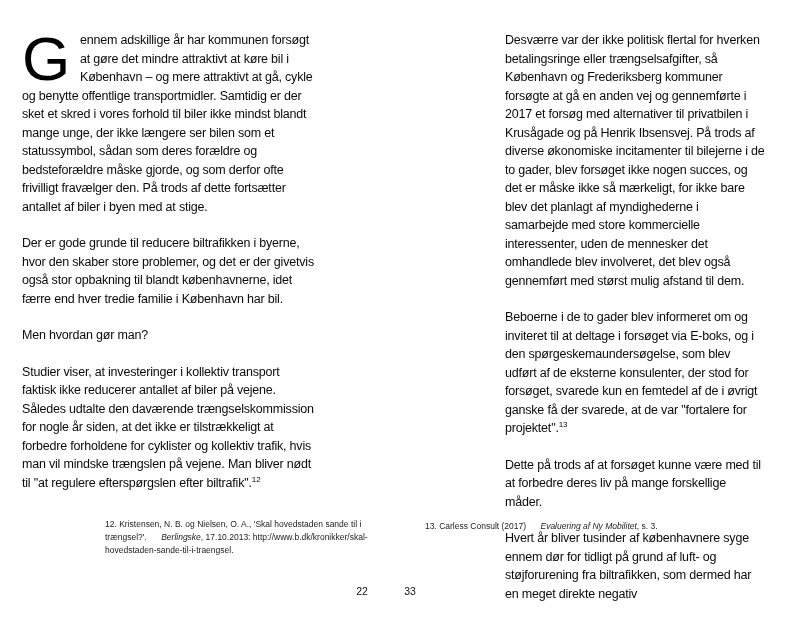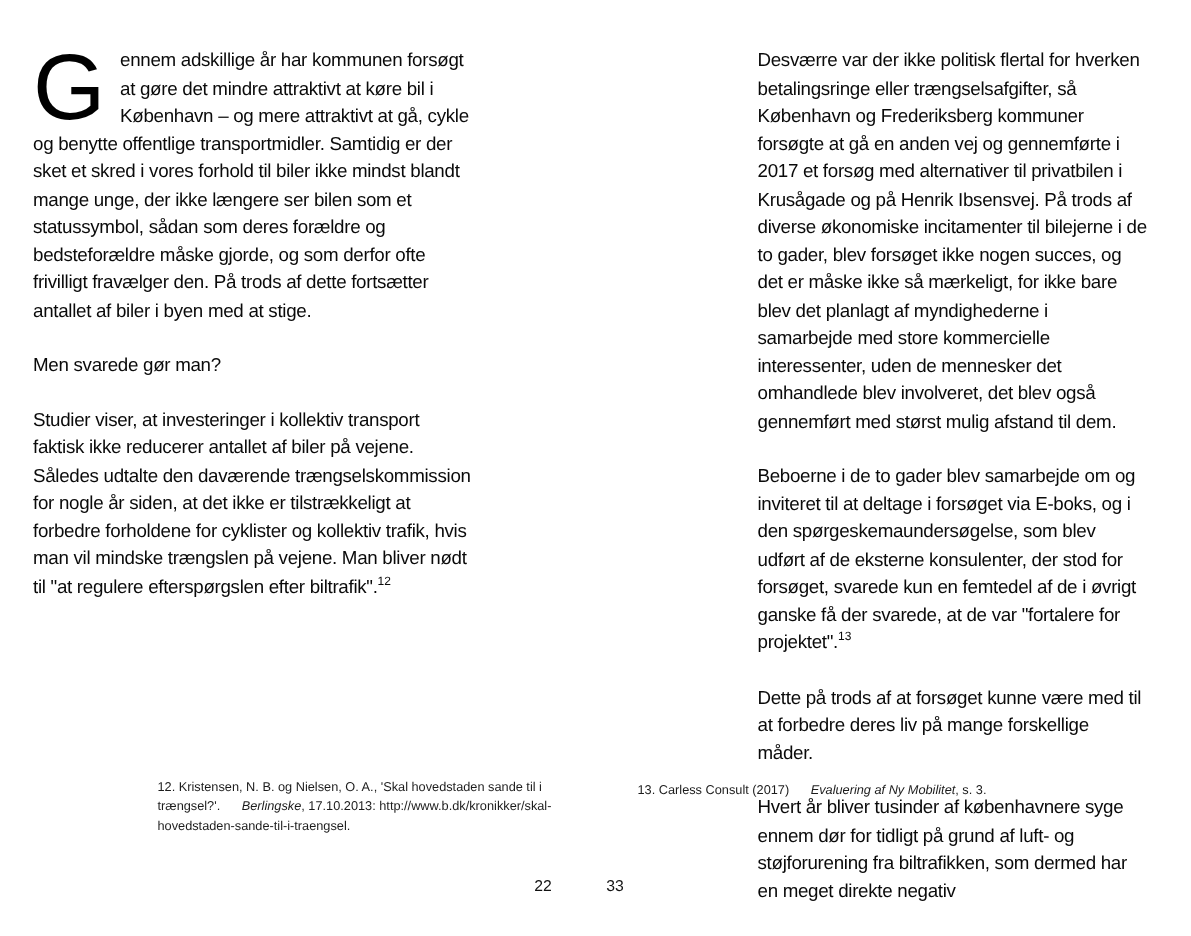--- a/index.html
+++ b/index.html
@@ -70,33 +70,34 @@
   .num-right { left: 398px; text-align: center; }
 </style>
 </head>
 <body>
 
 <div class="spread">
 
   <section>
     <div class="body-col left-col">
       <p><span class="dropcap">G</span><span>ennem adskillige år har kommunen forsøgt at gøre det mindre attraktivt at køre bil i København – og mere attraktivt at gå, cykle og benytte offentlige transportmidler. Samtidig er der sket et skred i vores forhold til biler ikke mindst blandt mange unge, der ikke længere ser bilen som et statussymbol, sådan som deres forældre og bedsteforældre måske gjorde, og som derfor ofte frivilligt fravælger den. På trods af dette fortsætter antallet af biler i byen med at stige.</span></p>
-      <p>Men svarede gør man?</p>
+      <p>Der er gode grunde til reducere biltrafikken i byerne, hvor den skaber store problemer, og det er der givetvis også stor opbakning til blandt københavnerne, idet færre end hver tredie familie i København har bil.</p>
+      <p>Men hvordan gør man?</p>
       <p><span>Studier viser, at investeringer i kollektiv transport faktisk ikke reducerer antallet af biler på vejene. Således udtalte den daværende trængselskommission for nogle år siden, at det ikke er tilstrækkeligt at forbedre forholdene for cyklister og kollektiv trafik, hvis man vil mindske trængslen på vejene. Man bliver nødt til "at regulere efterspørgslen efter biltrafik".</span><sup class="fn-ref">12</sup></p>
     </div>
 
     <div class="footnote left-fn"><span>12. Kristensen, N. B. og Nielsen, O. A., 'Skal hovedstaden sande til i trængsel?'. </span><span class="it">Berlingske</span><span>, 17.10.2013: http://www.b.dk/kronikker/skal-hovedstaden-sande-til-i-traengsel.</span></div>
 
     <div class="pagenum num-left">22</div>
   </section>
 
   <section>
     <div class="body-col right-col">
       <p>Desværre var der ikke politisk flertal for hverken betalingsringe eller trængselsafgifter, så København og Frederiksberg kommuner forsøgte at gå en anden vej og gennemførte i 2017 et forsøg med alternativer til privatbilen i Krusågade og på Henrik Ibsensvej. På trods af diverse økonomiske incitamenter til bilejerne i de to gader, blev forsøget ikke nogen succes, og det er måske ikke så mærkeligt, for ikke bare blev det planlagt af myndighederne i samarbejde med store kommercielle interessenter, uden de mennesker det omhandlede blev involveret, det blev også gennemført med størst mulig afstand til dem.</p>
-      <p><span>Beboerne i de to gader blev samarbejde om og inviteret til at deltage i forsøget via E-boks, og i den spørgeskemaundersøgelse, som blev udført af de eksterne konsulenter, der stod for forsøget, svarede kun en femtedel af de i øvrigt ganske få der svarede, at de var "fortalere for projektet".</span><sup class="fn-ref">13</sup></p>
+      <p><span>Beboerne i de to gader blev informeret om og inviteret til at deltage i forsøget via E-boks, og i den spørgeskemaundersøgelse, som blev udført af de eksterne konsulenter, der stod for forsøget, svarede kun en femtedel af de i øvrigt ganske få der svarede, at de var "fortalere for projektet".</span><sup class="fn-ref">13</sup></p>
       <p>Dette på trods af at forsøget kunne være med til at forbedre deres liv på mange forskellige måder.</p>
       <p>Hvert år bliver tusinder af københavnere syge ennem dør for tidligt på grund af luft- og støjforurening fra biltrafikken, som dermed har en meget direkte negativ</p>
     </div>
 
     <div class="footnote right-fn"><span>13. Carless Consult (2017) </span><span class="it">Evaluering af Ny Mobilitet</span><span>, s. 3.</span></div>
 
     <div class="pagenum num-right">33</div>
   </section>
 
 </div>

